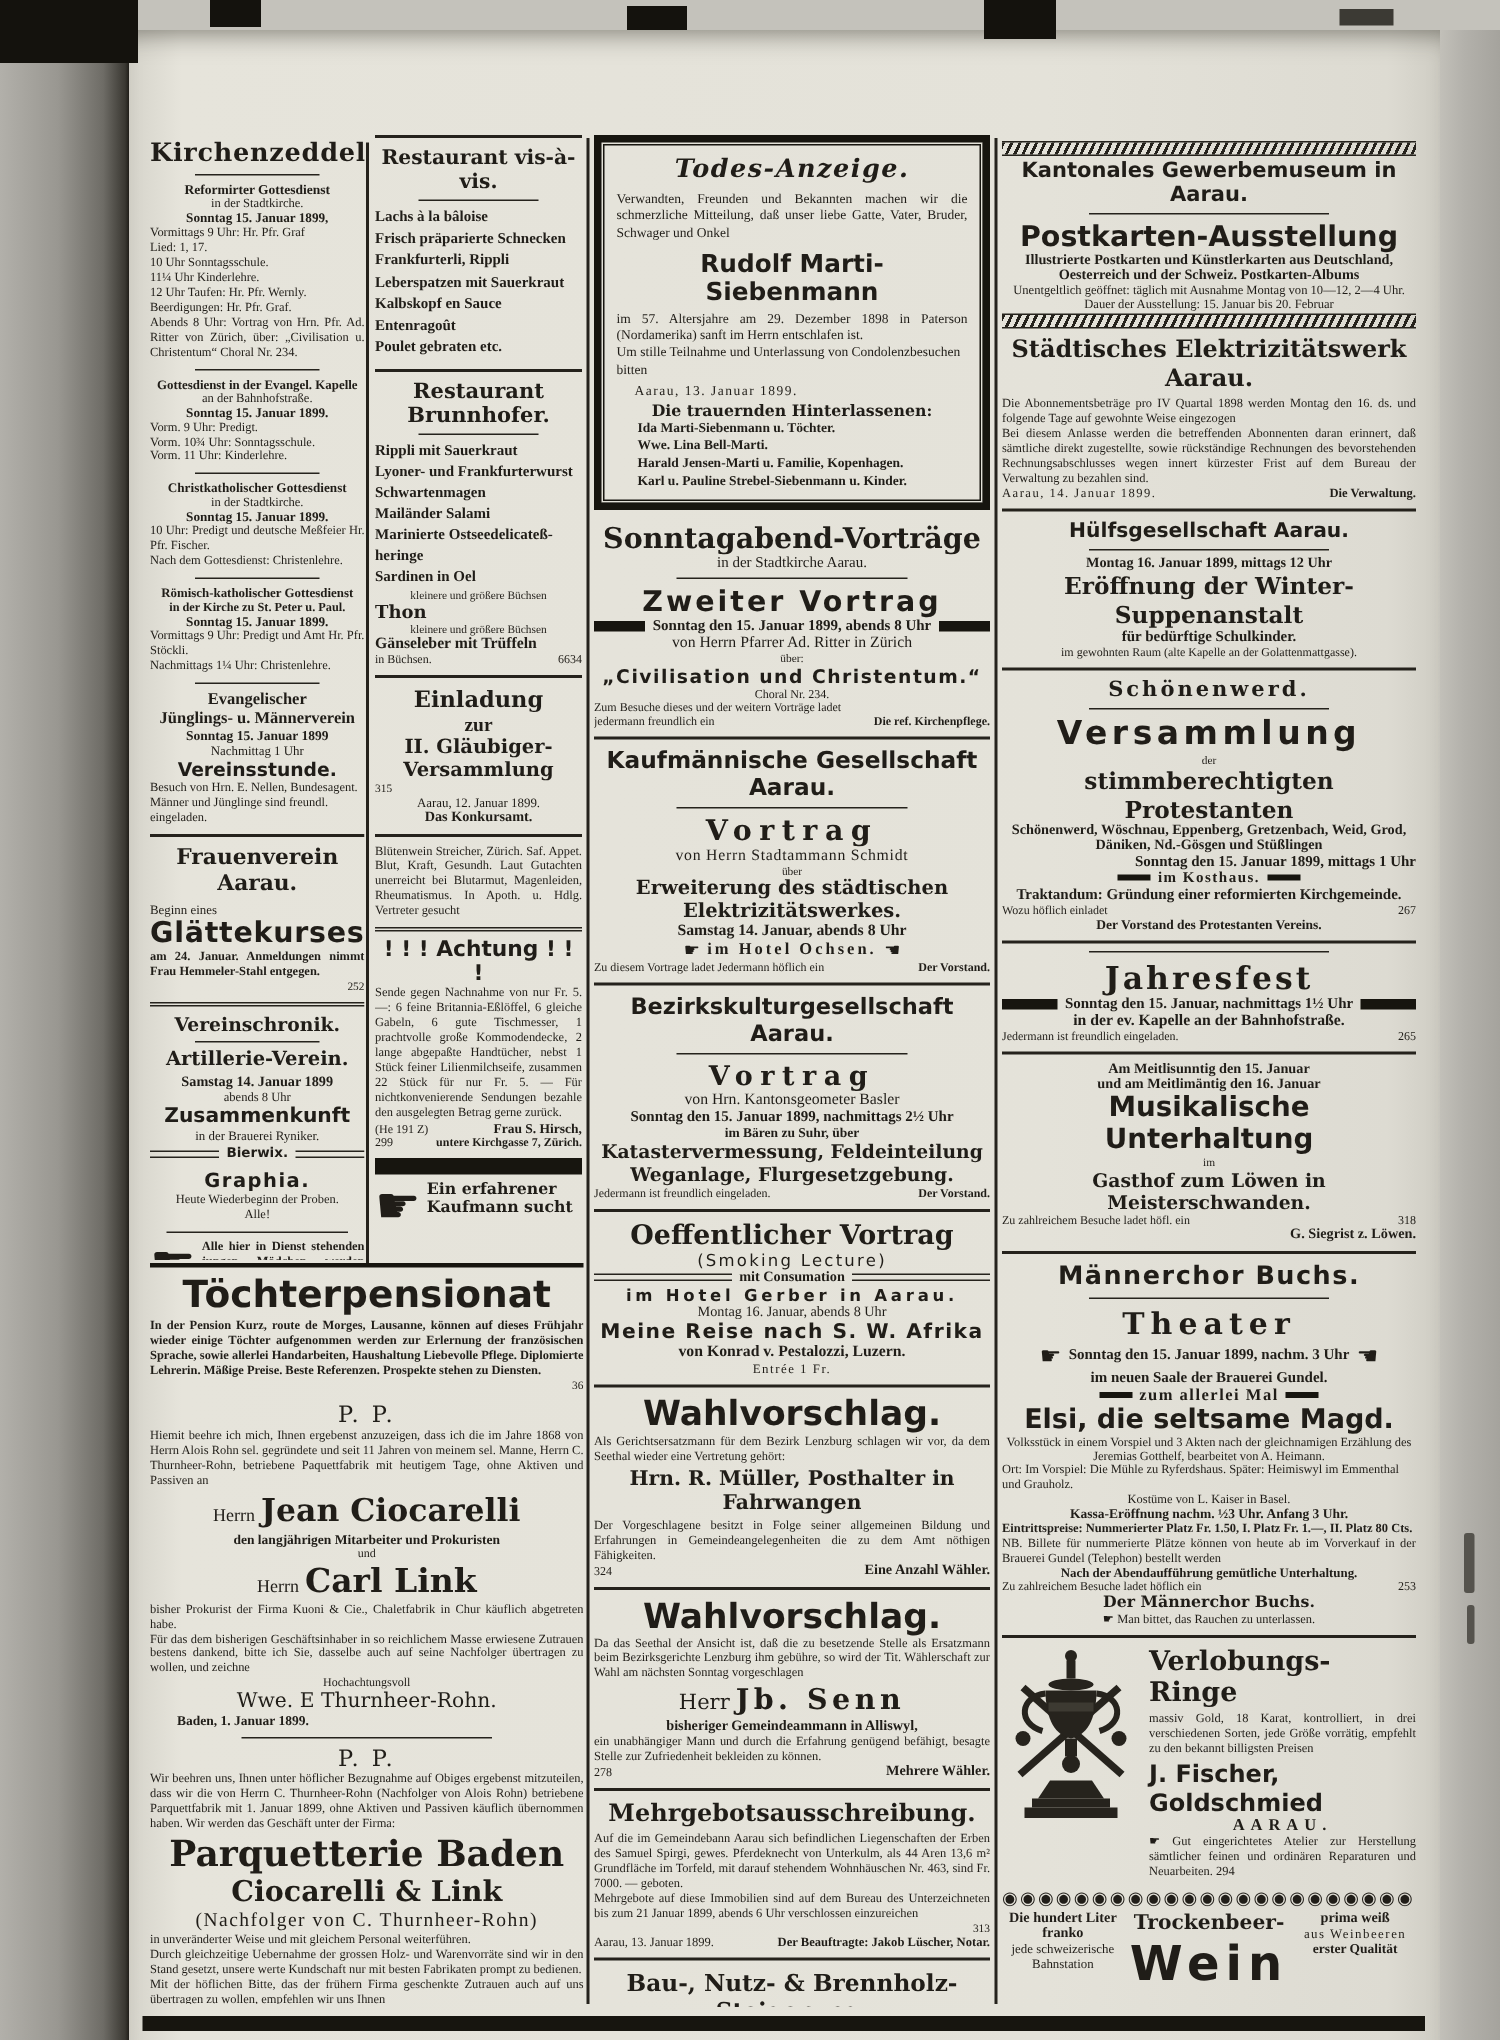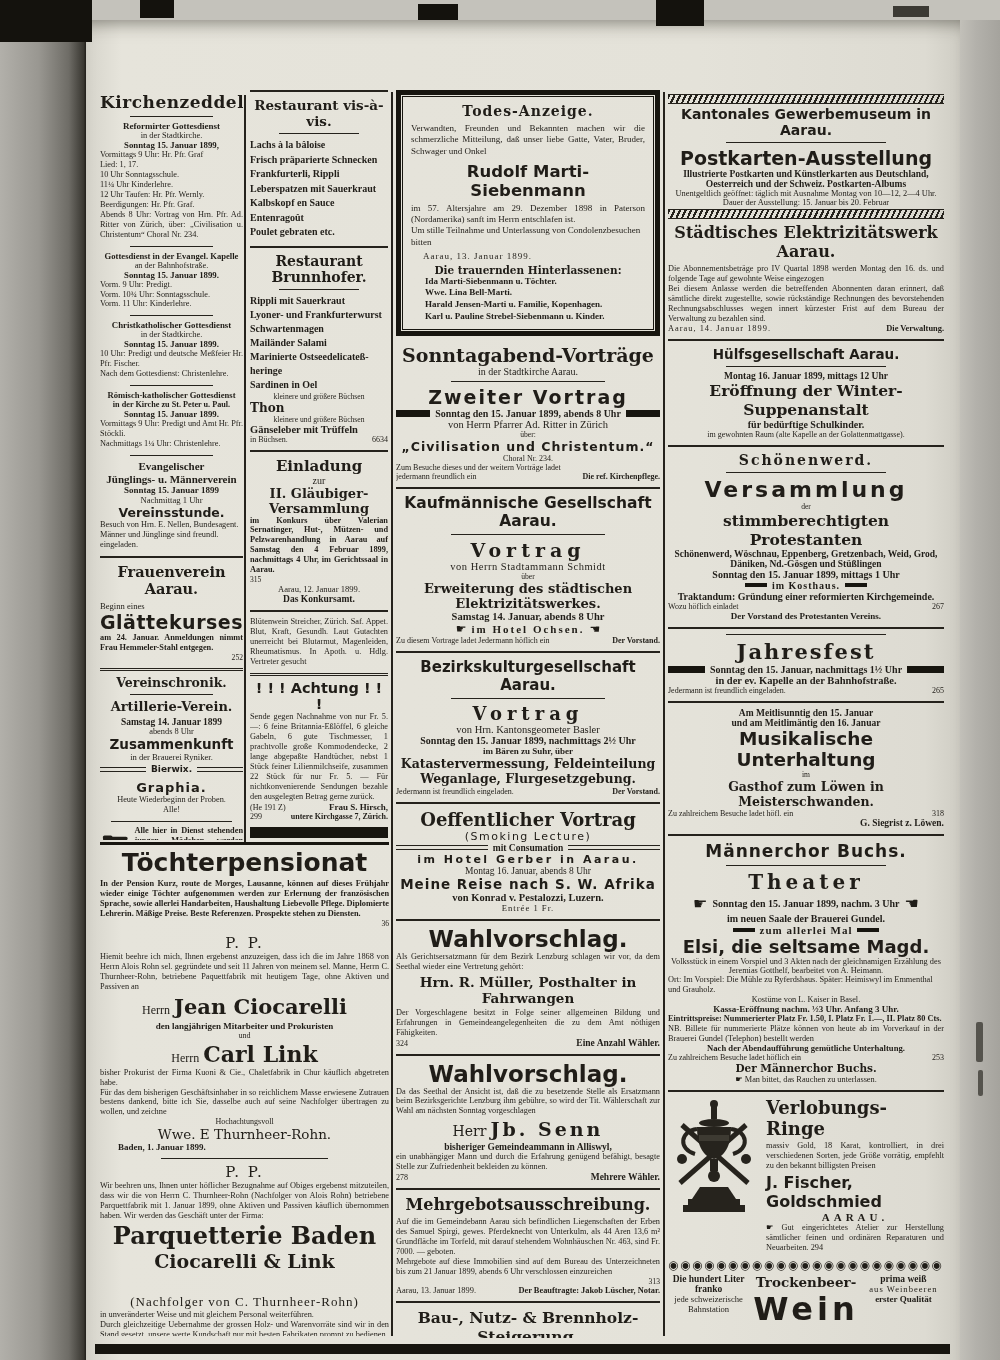--- a/index.html
+++ b/index.html
@@ -192,23 +192,22 @@
     <div class="b" style="font-size:10.5px;">Gänseleber mit Trüffeln</div>
     <div class="row" style="font-size:8px;">
       <span>in Büchsen.</span>
       <span>6634</span>
     </div>
   </section>
   <div class="sepf"></div>
 
   <section>
     <div class="tc srf b" style="font-size:15px;">Einladung</div>
-    <div class="tc" style="font-size:10px;">zur</div>
+    <div class="tc" style="font-size:13px;font-weight:bold;">zur</div>
     <div class="tc srf b" style="font-size:13px;">II. Gläubiger-Versammlung</div>
-    <div class="body8 b tj">im Konkurs über Valerian Sernatinger, Hut-, Mützen- und Pelzwarenhandlung in Aarau auf Samstag den 4 Februar 1899, nachmittags 4 Uhr, im Gerichtssaal in Aarau.</div>
     <div style="font-size:7.6px;">315</div>
     <div class="tc" style="font-size:8.6px;">Aarau, 12. Januar 1899.</div>
     <div class="tc b" style="font-size:9.5px;">Das Konkursamt.</div>
   </section>
   <div class="sepf"></div>
 
   <section>
     <div class="body8 tj">Blütenwein Streicher, Zürich. Saf. Appet. Blut, Kraft, Gesundh. Laut Gutachten unerreicht bei Blutarmut, Magenleiden, Rheumatismus. In Apoth. u. Hdlg. Vertreter gesucht</div>
   </section>
   <div class="sepd"></div>
@@ -230,21 +229,21 @@
   <section>
     <span class="hand bighand">☛</span>
     <div class="b srf" style="font-size:10.5px;">Ein erfahrener Kaufmann sucht</div>
 
   </section>
 
 </div>
 
 <div class="c" id="col3" style="left:396px;top:90px;width:264px;height:1248px;">
   <section class="boxed" style="margin-bottom:8px;">
-    <div class="tc srf b" style="font-size:14px;letter-spacing:1px;">Todes-Anzeige.</div>
+    <div class="tc srf b" style="font-size:17px;letter-spacing:1px;font-style:italic;">Todes-Anzeige.</div>
     <div class="body9 tj" style="margin-top:4px;">Verwandten, Freunden und Bekannten machen wir die schmerzliche Mitteilung, daß unser liebe Gatte, Vater, Bruder, Schwager und Onkel</div>
     <div class="tc sns b" style="font-size:16.5px;margin:5px 0 3px;">Rudolf Marti-Siebenmann</div>
     <div class="body9 tj">im 57. Altersjahre am 29. Dezember 1898 in Paterson (Nordamerika) sanft im Herrn entschlafen ist.</div>
     <div class="body9">Um stille Teilnahme und Unterlassung von Condolenzbesuchen bitten</div>
     <div style="font-size:9px;margin:3px 0 3px 12px;letter-spacing:1px;">Aarau, 13. Januar 1899.</div>
     <div class="tc srf b" style="font-size:10.5px;">Die trauernden Hinterlassenen:</div>
     <div class="b pre" style="font-size:9px;line-height:1.3;margin-left:14px;">Ida Marti-Siebenmann u. Töchter.
 Wwe. Lina Bell-Marti.
 Harald Jensen-Marti u. Familie, Kopenhagen.
 Karl u. Pauline Strebel-Siebenmann u. Kinder.</div>
@@ -402,21 +401,21 @@
   </section>
   <div class="sepf"></div>
 
   <section>
     <div class="tc srf b" style="font-size:14px;letter-spacing:2px;">Schönenwerd.</div>
     <div class="sep"></div>
     <div class="tc sns b" style="font-size:22px;letter-spacing:3px;">Versammlung</div>
     <div class="tc" style="font-size:7.6px;">der</div>
     <div class="tc srf b" style="font-size:15.5px;">stimmberechtigten Protestanten</div>
     <div class="tc b" style="font-size:9.5px;">Schönenwerd, Wöschnau, Eppenberg, Gretzenbach, Weid, Grod, Däniken, Nd.-Gösgen und Stüßlingen</div>
-    <div class="tc b" style="font-size:10px;">Sonntag den 15. Januar 1899, mittags 1 Uhr</div>
+    <div class="tc b" style="font-size:10px;text-align:right;">Sonntag den 15. Januar 1899, mittags 1 Uhr</div>
     <div class="flexmid">
       <span class="bar2"></span>
       <span class="b" style="font-size:10px;letter-spacing:1px;">im Kosthaus.</span>
       <span class="bar2"></span>
     </div>
     <div class="tc" style="font-size:10px;font-weight:bold;">Traktandum: Gründung einer reformierten Kirchgemeinde.</div>
     <div class="row" style="font-size:8px;text-align:center;">
       <span>Wozu höflich einladet</span>
       <span>267</span>
     </div>
@@ -576,19 +575,19 @@
     <div class="tc srf" style="font-size:13.5px;">Wwe. E Thurnheer-Rohn.</div>
     <div class="b" style="font-size:9px;margin-left:18px;">Baden, 1. Januar 1899.</div>
   </section>
   <div class="sep"></div>
 
   <section>
     <div class="tc srf" style="font-size:15px;letter-spacing:2px;">P. P.</div>
     <div class="body8 tj">Wir beehren uns, Ihnen unter höflicher Bezugnahme auf Obiges ergebenst mitzuteilen, dass wir die von Herrn C. Thurnheer-Rohn (Nachfolger von Alois Rohn) betriebene Parquettfabrik mit 1. Januar 1899, ohne Aktiven und Passiven käuflich übernommen haben. Wir werden das Geschäft unter der Firma:</div>
     <div class="tc srf b" style="font-size:24px;">Parquetterie Baden</div>
     <div class="tc srf b" style="font-size:19px;">Ciocarelli &amp; Link</div>
-    <div class="tc" style="font-size:13px;letter-spacing:1px;margin-top:22px;">(Nachfolger von C. Thurnheer-Rohn)</div>
+    <div class="tc" style="font-size:13px;letter-spacing:1px;">(Nachfolger von C. Thurnheer-Rohn)</div>
     <div class="body8">in unveränderter Weise und mit gleichem Personal weiterführen.</div>
     <div class="body8 tj">Durch gleichzeitige Uebernahme der grossen Holz- und Warenvorräte sind wir in den Stand gesetzt, unsere werte Kundschaft nur mit besten Fabrikaten prompt zu bedienen.</div>
     <div class="body8 tj">Mit der höflichen Bitte, das der frühern Firma geschenkte Zutrauen auch auf uns übertragen zu wollen, empfehlen wir uns Ihnen</div>
 
   </section>
 </div>
 
 </body></html>

